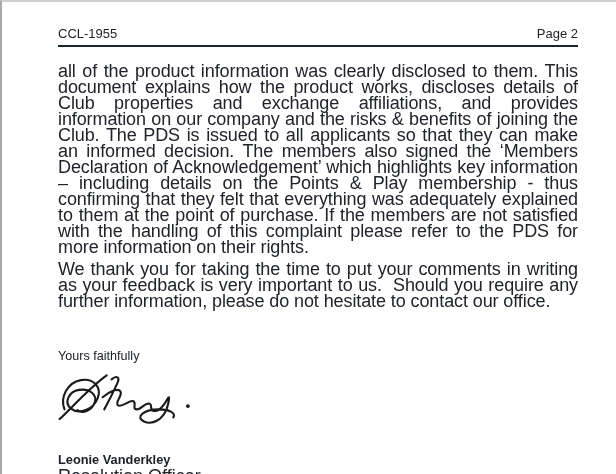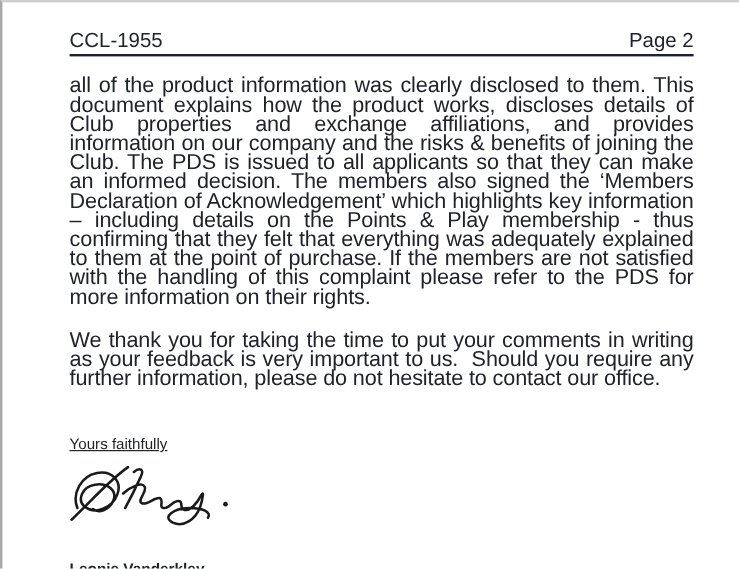--- a/index.html
+++ b/index.html
@@ -22,38 +22,37 @@
   .content {
     box-sizing: border-box;
     padding: 24px 38px 0 56px;
   }
   .hdr {
     display: flex;
     justify-content: space-between;
     align-items: flex-end;
     padding-bottom: 3px;
     border-bottom: 2px solid var(--header_rule, #1b2430);
-    font-size: 17px;
+    font-size: 13px;
     line-height: 16px;
     gap: 36px;
   }
   .para {
     margin: 16px 0 0 0;
     font-size: 18px;
     line-height: 16px;
     text-align: justify;
     white-space: pre-wrap;
     letter-spacing: -0.1px;
   }
-  .para.second { margin-top: 20px; }
+  .para.second { margin-top: 6px; }
   .closing {
     margin-top: 39px;
     font-size: 12.6px;
     line-height: 16px;
-    text-decoration: underline;
   }
   .signature {
     display: block;
     margin: 3px 0 0 0;
   }
   .signature path, .signature circle {
     stroke: var(--signature_ink, #1a1a1a);
     fill: none;
     stroke-width: 2.6;
     stroke-linecap: round;

